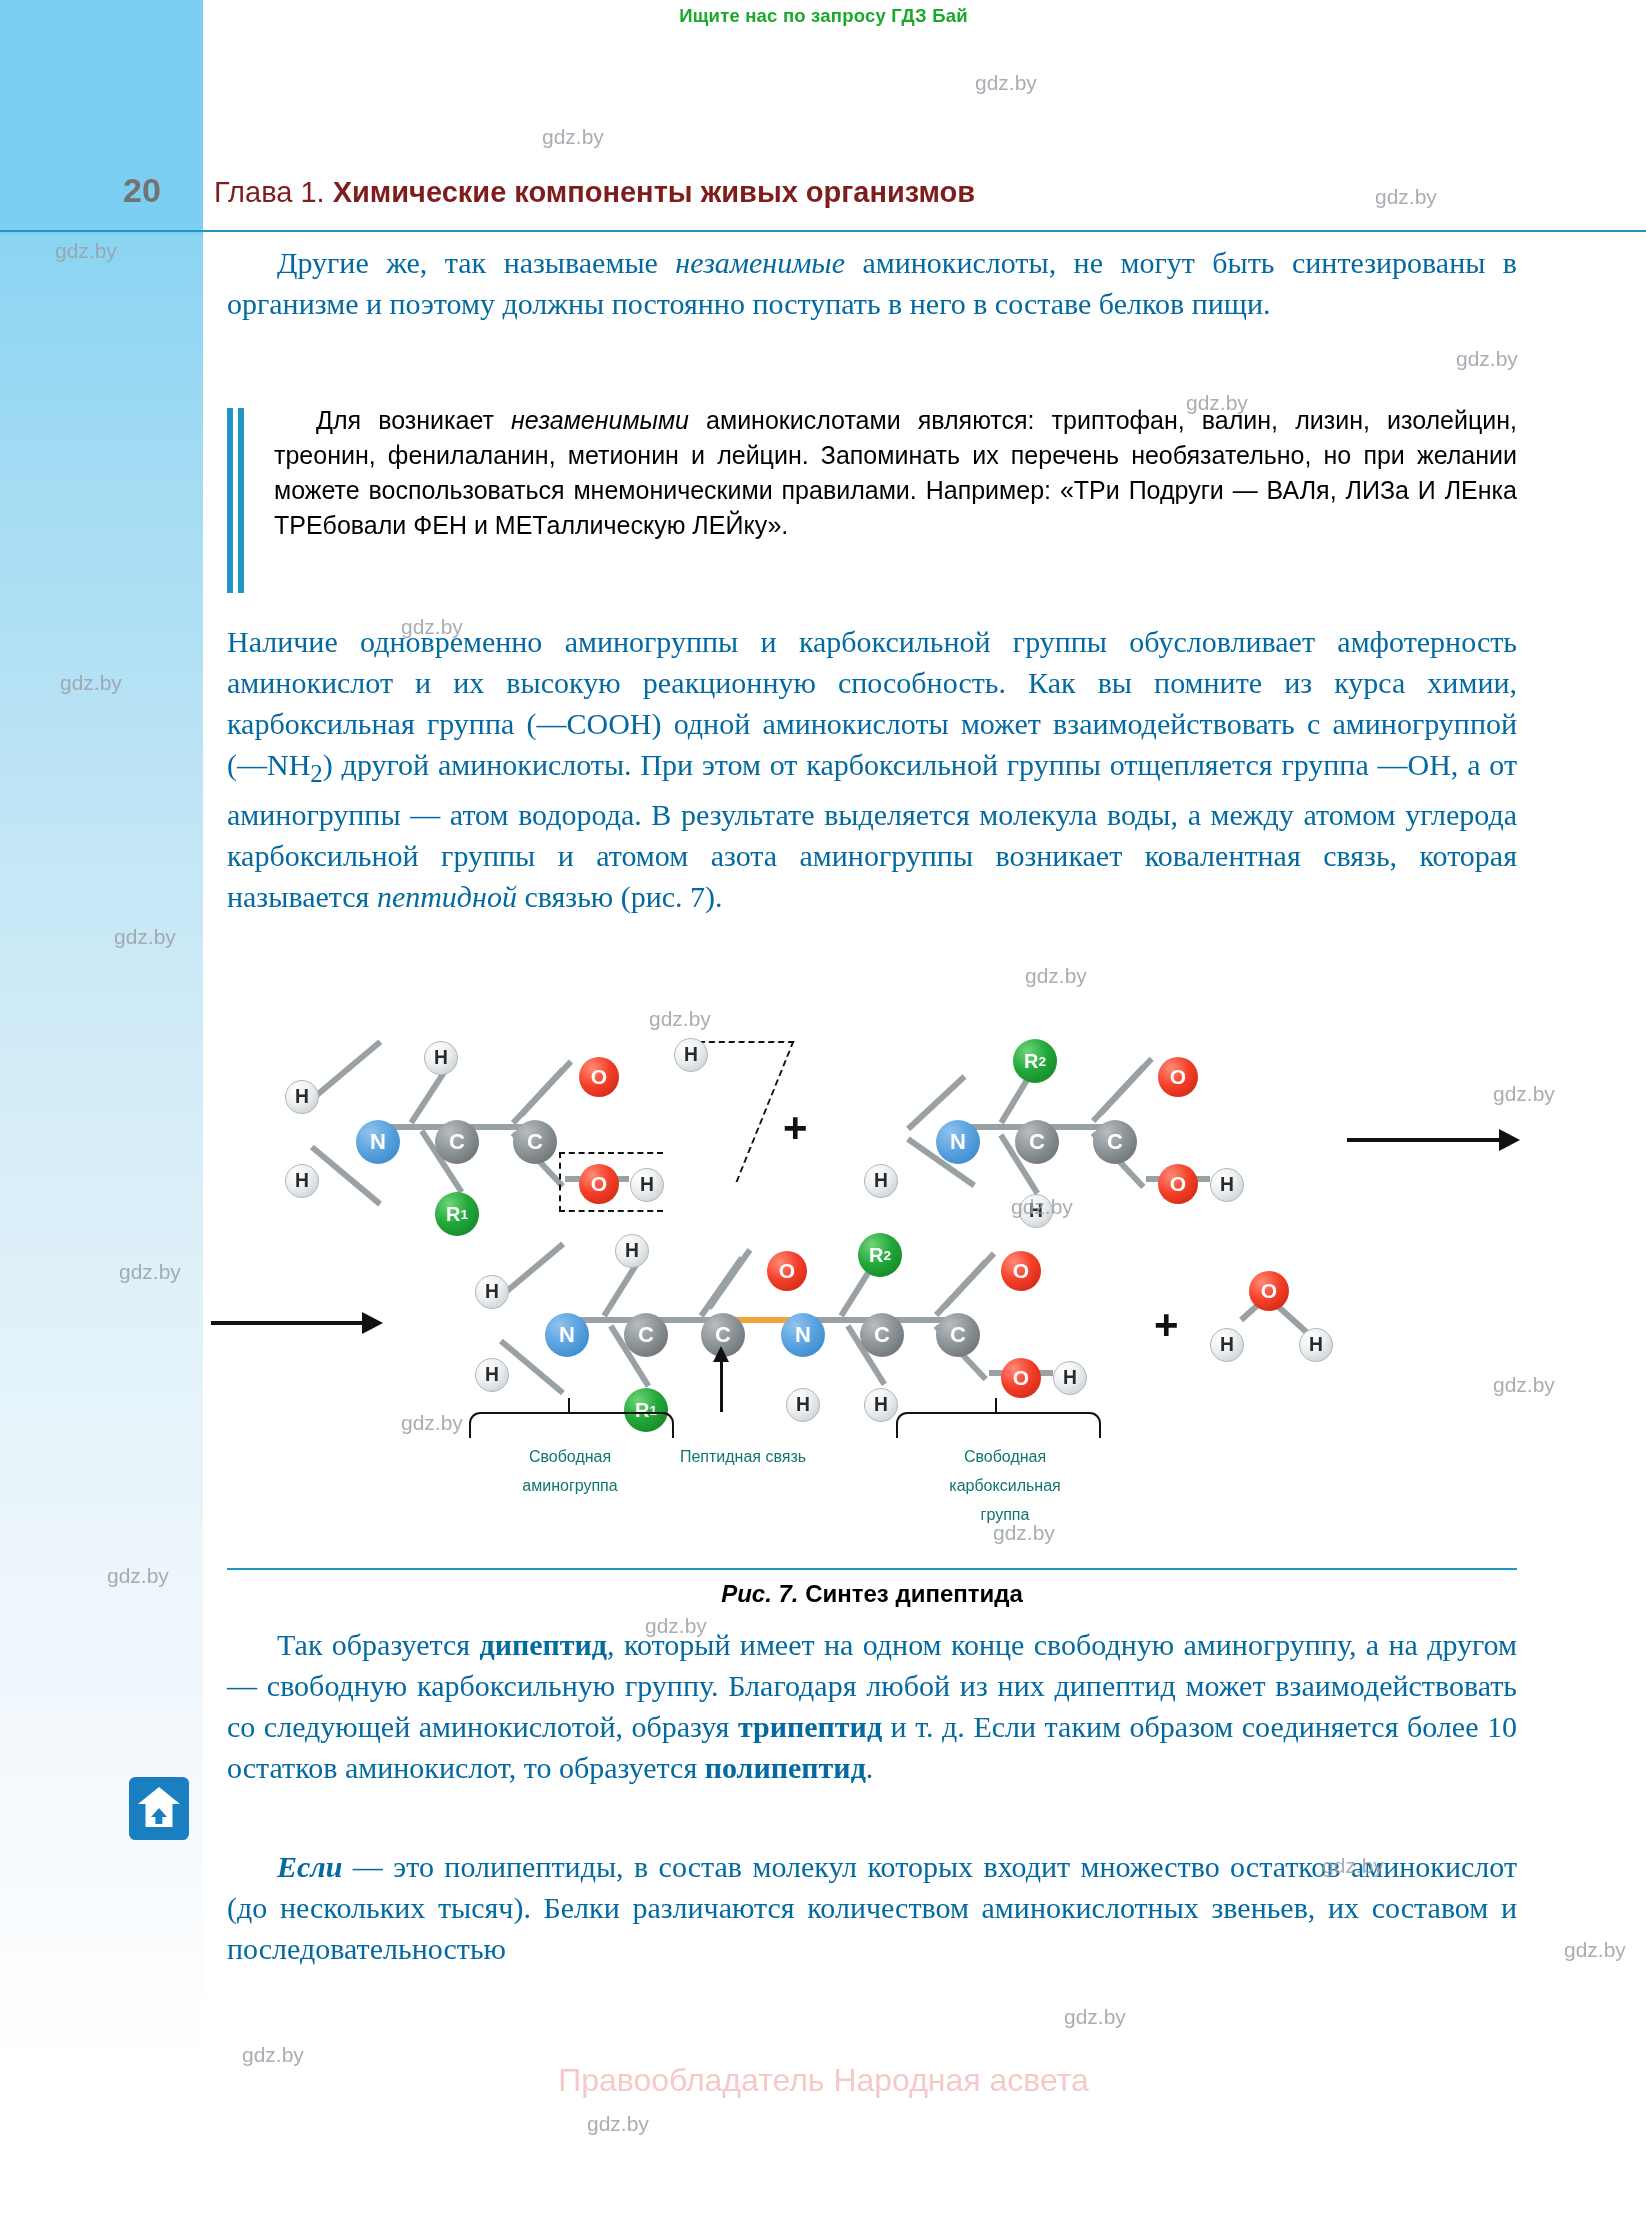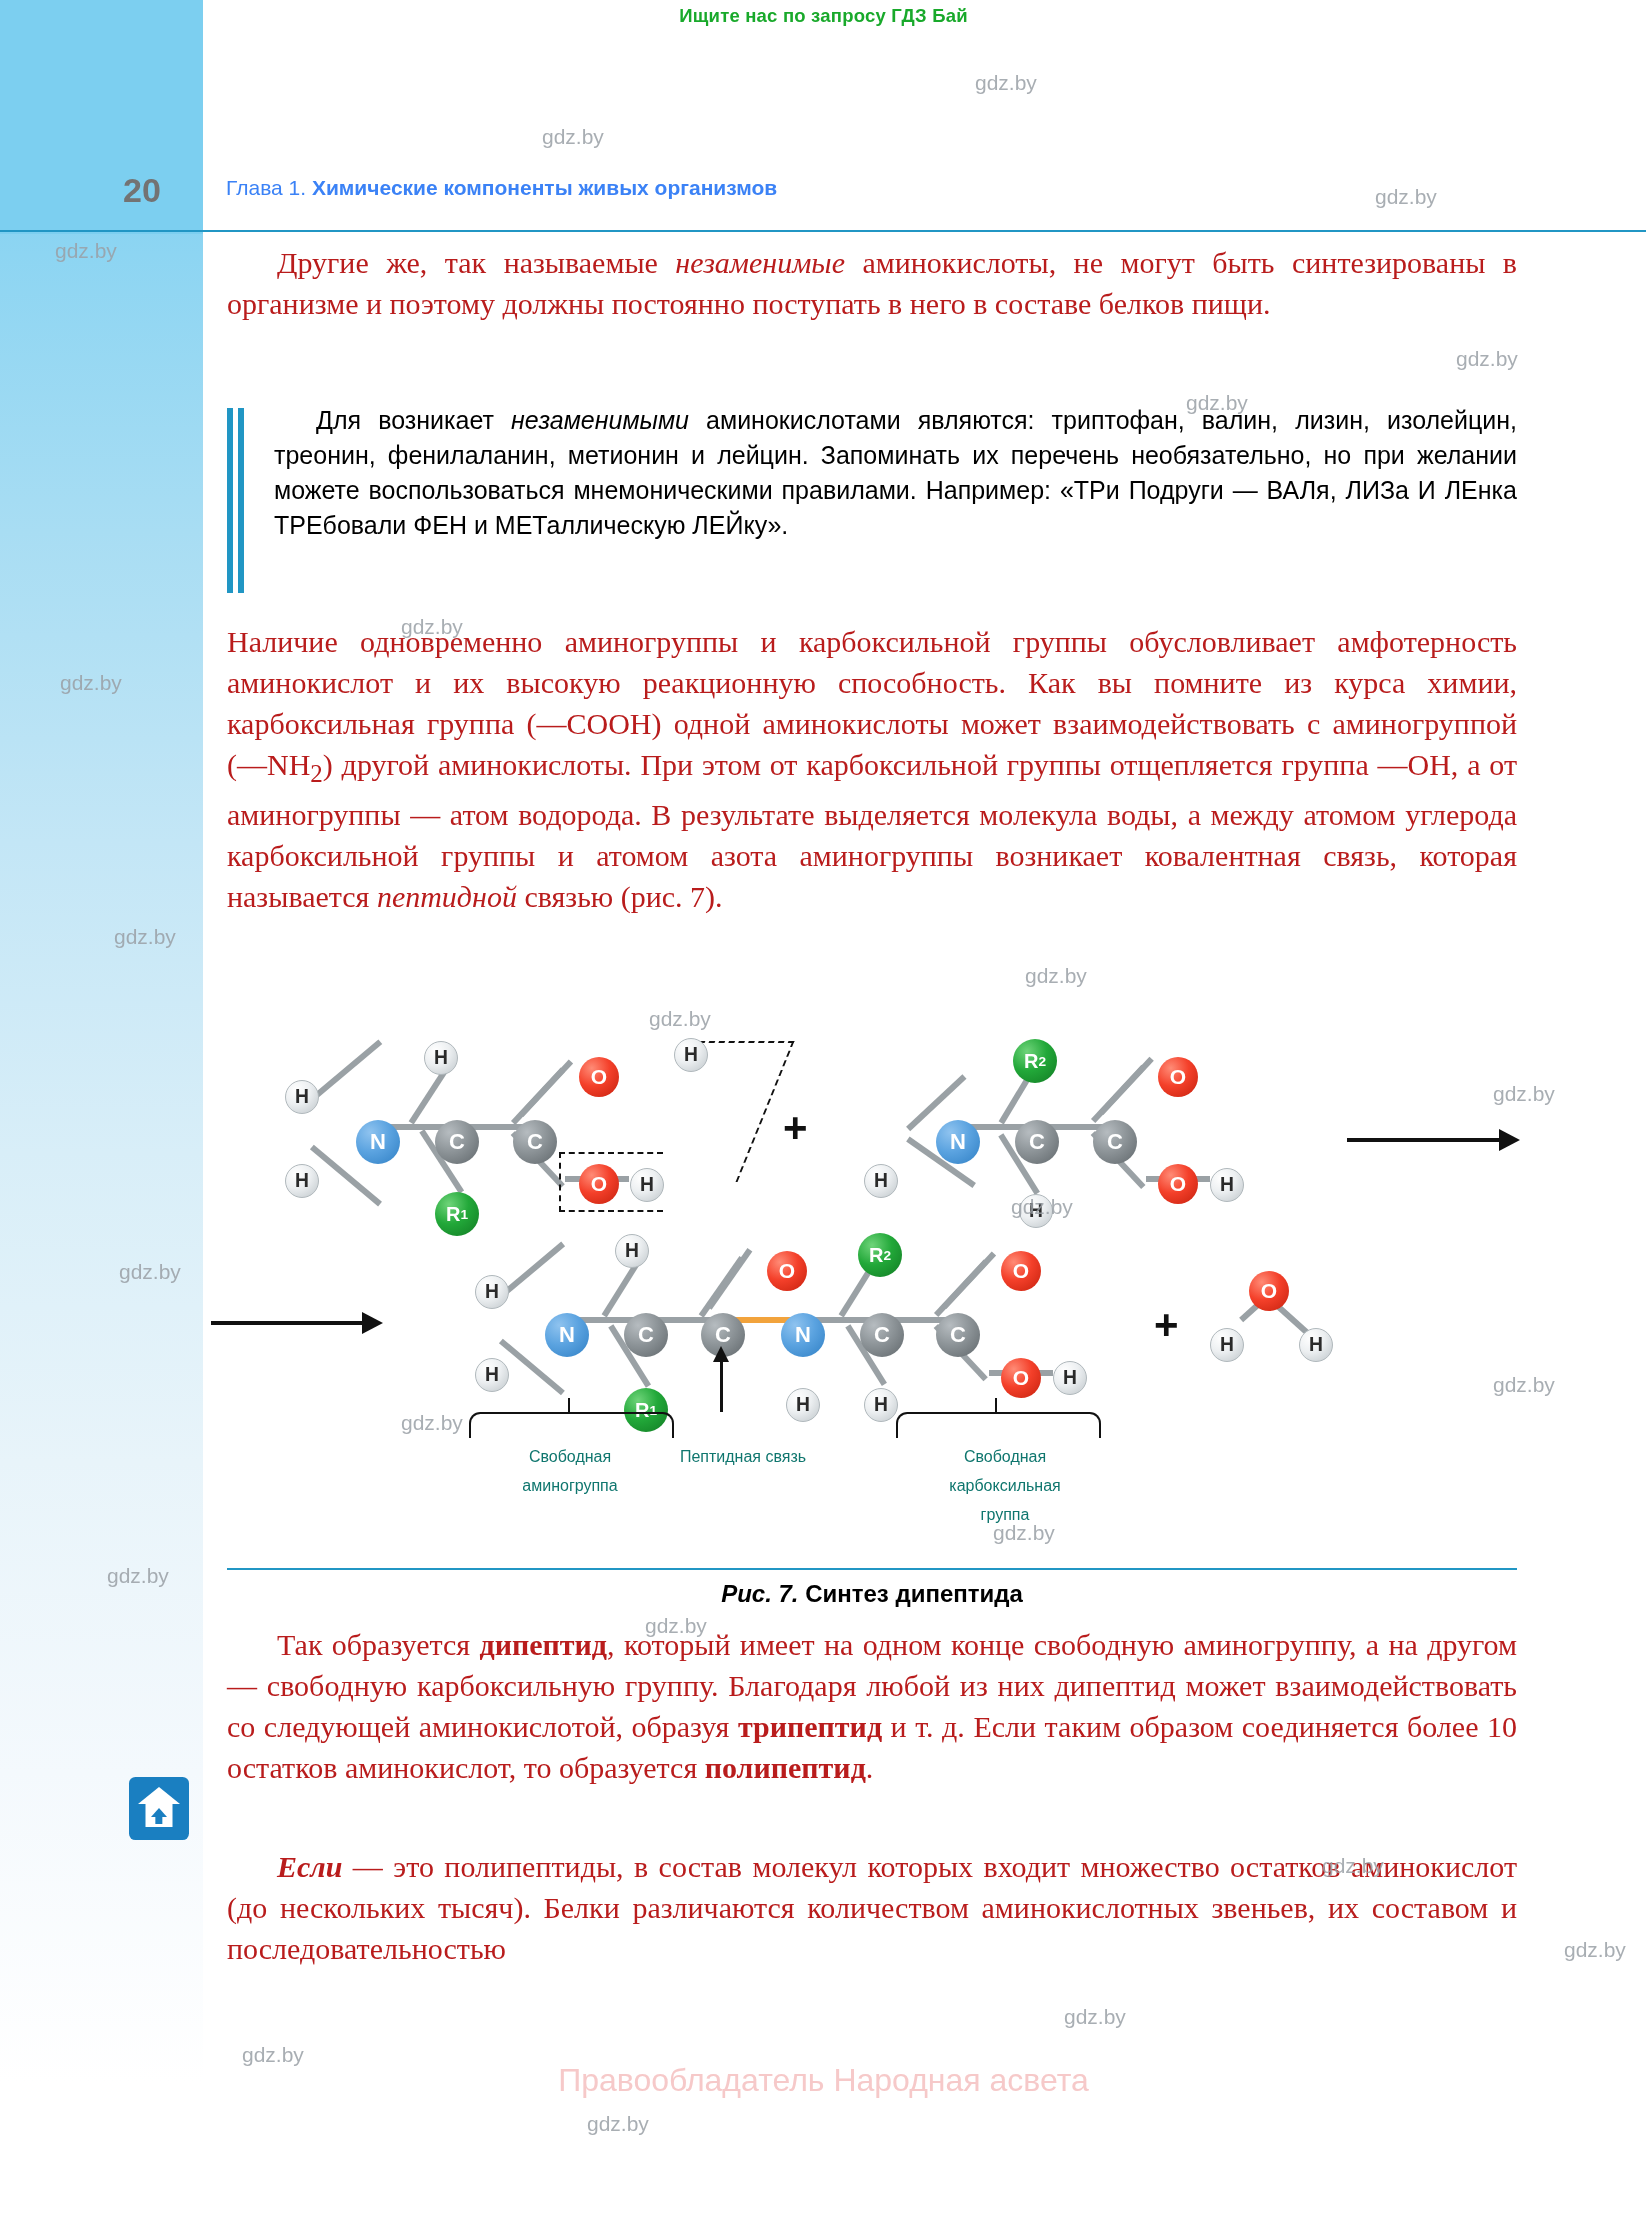--- a/index.html
+++ b/index.html
@@ -54,25 +54,25 @@
     position: absolute;
     left: 123px;
     top: 171px;
     font-family: "Liberation Sans", sans-serif;
     font-size: 34px;
     font-weight: bold;
     color: #737373;
   }
   .chapter-line {
     position: absolute;
-    left: 226px;
+    left: 214px;
     top: 176px;
     font-family: "Liberation Sans", sans-serif;
-    font-size: 21px;
-    color: #3b82f6;
+    font-size: 29px;
+    color: #7f1d1d;
   }
   .chapter-line b { font-weight: bold; }
   .header-rule {
     position: absolute;
     left: 0px;
     top: 230px;
     width: 1647px;
     height: 2.4px;
     background: #2196c4;
   }
@@ -80,21 +80,21 @@
   .col {
     position: absolute;
     left: 227px;
     width: 1290px;
   }
   p.body {
     margin: 0;
     font-size: 30px;
     line-height: 41px;
     text-align: justify;
-    color: #b91c1c;
+    color: #0369a1;
     font-family: "Liberation Serif", serif;
   }
   p.body .ind { display: inline-block; width: 50px; }
   .i { font-style: italic; }
 
   
   .callout {
     position: absolute;
     left: 227px;
     top: 403px;

